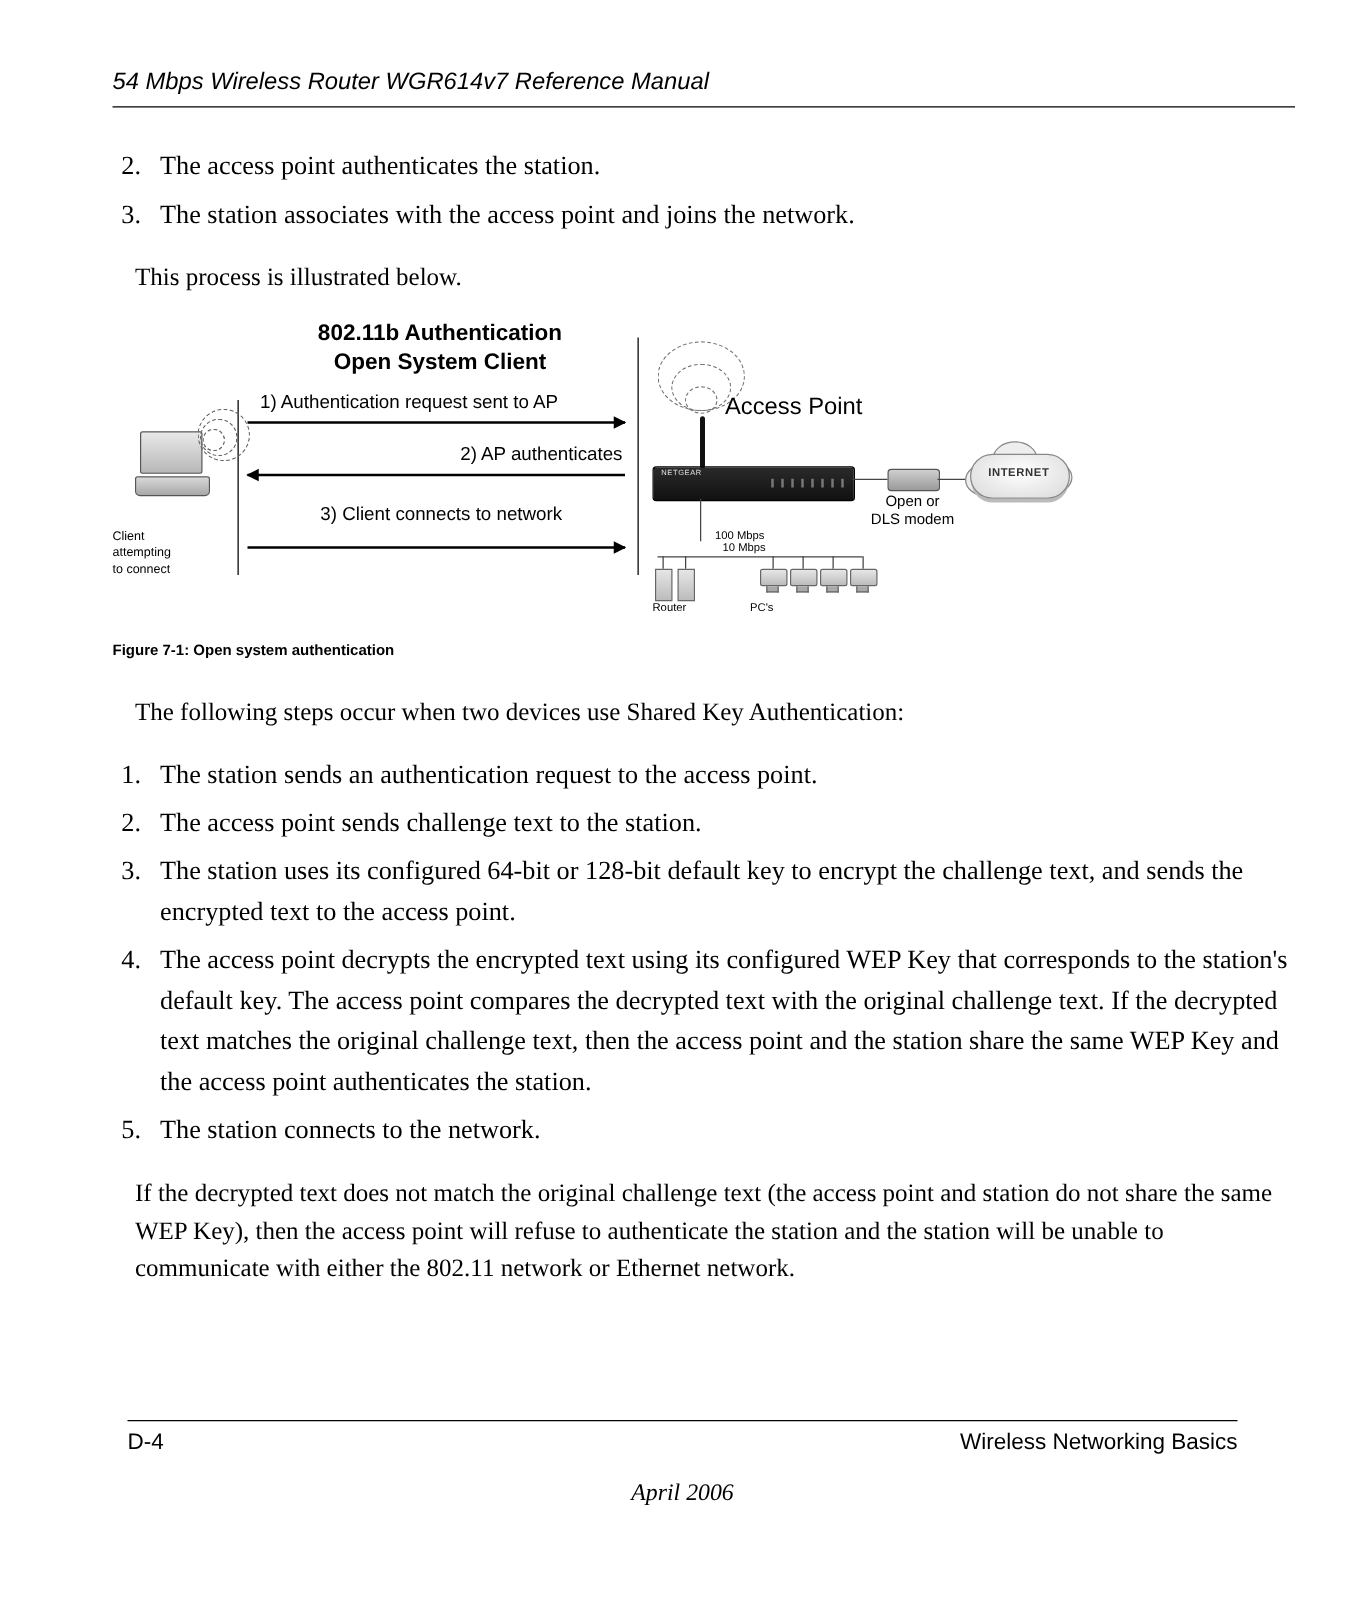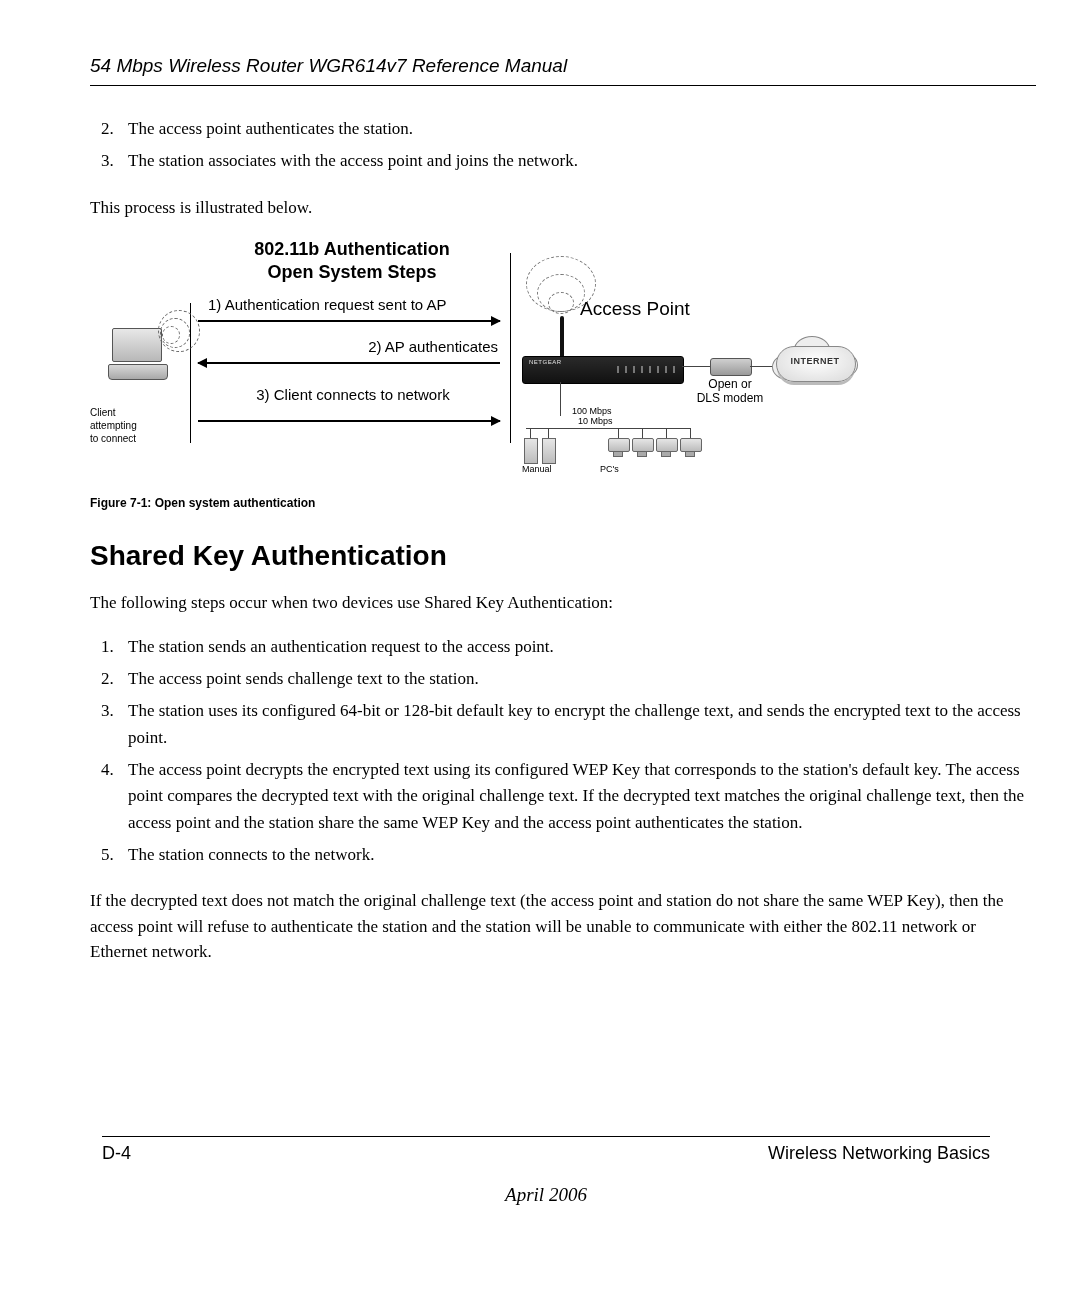--- a/index.html
+++ b/index.html
@@ -26,31 +26,31 @@
     font-size: 19px;
     font-family: Arial, Helvetica, sans-serif;
     font-weight: 400;
     padding-bottom: 8px;
     border-bottom: 1.5px solid #000;
     margin-bottom: 30px;
   }
   ol.body-list {
     margin: 0 0 20px 0;
     padding-left: 28px;
-    font-size: 17px;
+    font-size: 21px;
     line-height: 1.55;
   }
   ol.body-list > li {
     padding-left: 10px;
     margin-bottom: 6px;
   }
   p.body {
-    font-size: 17px;
+    font-size: 20px;
     line-height: 1.5;
-    margin: 18px 0;
+    margin: 18px 18px;
   }
   .figure-caption {
     font-family: Arial, Helvetica, sans-serif;
     font-weight: bold;
     font-size: 12px;
     margin: 18px 0 28px 0;
   }
   h2.section {
     font-family: Arial, Helvetica, sans-serif;
     font-weight: bold;
@@ -357,21 +357,21 @@
 
   <p class="body">This process is illustrated below.</p>
 
   <div class="figure">
 
     <div class="vline" style="left:100px; top:65px; height:140px;"></div>
     <div class="vline" style="left:420px; top:15px; height:190px;"></div>
 
     <div class="fig-title-box">
       <span>802.11b Authentication</span><br>
-      <span>Open System Steps</span>
+      <span>Open System Client</span>
     </div>
 
     <div class="laptop">
       <div class="screen"></div>
       <div class="base"></div>
     </div>
     <div class="wifi-waves">
       <span class="w1"></span>
         <span class="w2"></span>
         <span class="w3"></span>
@@ -436,21 +436,21 @@
 
     <div class="vline" style="left:440px; top:190px; height:10px; border-left:1px solid #444;"></div>
     <div class="vline" style="left:458px; top:190px; height:10px; border-left:1px solid #444;"></div>
     <div class="vline" style="left:528px; top:190px; height:10px; border-left:1px solid #444;"></div>
     <div class="vline" style="left:552px; top:190px; height:10px; border-left:1px solid #444;"></div>
     <div class="vline" style="left:576px; top:190px; height:10px; border-left:1px solid #444;"></div>
     <div class="vline" style="left:600px; top:190px; height:10px; border-left:1px solid #444;"></div>
 
     <div class="mini-box" style="left:434px; top:200px; width:12px; height:24px;"></div>
     <div class="mini-box" style="left:452px; top:200px; width:12px; height:24px;"></div>
-    <div class="fig-net-label" style="left:432px; top:226px;">Manual</div>
+    <div class="fig-net-label" style="left:432px; top:226px;">Router</div>
 
     <div class="mini-monitor" style="left:518px; top:200px;">
         <div class="scr"></div>
         <div class="stand"></div>
       </div>
     <div class="mini-monitor" style="left:542px; top:200px;">
         <div class="scr"></div>
         <div class="stand"></div>
       </div>
     <div class="mini-monitor" style="left:566px; top:200px;">
@@ -459,21 +459,20 @@
       </div>
     <div class="mini-monitor" style="left:590px; top:200px;">
         <div class="scr"></div>
         <div class="stand"></div>
       </div>
     <div class="fig-net-label" style="left:510px; top:226px;">PC's</div>
   </div>
 
   <div class="figure-caption">Figure 7-1:  Open system authentication</div>
 
-  <h2 class="section">Shared Key Authentication</h2>
 
   <p class="body" style="margin-top:10px;">The following steps occur when two devices use Shared Key Authentication:</p>
 
   <ol class="body-list" style="margin-top:4px;">
     <li>The station sends an authentication request to the access point.</li>
     <li>The access point sends challenge text to the station.</li>
     <li>The station uses its configured 64-bit or 128-bit default key to encrypt the challenge text, and sends the encrypted text to the access point.</li>
     <li>The access point decrypts the encrypted text using its configured WEP Key that corresponds to the station's default key. The access point compares the decrypted text with the original challenge text. If the decrypted text matches the original challenge text, then the access point and the station share the same WEP Key and the access point authenticates the station.</li>
     <li>The station connects to the network.</li>
   </ol>

